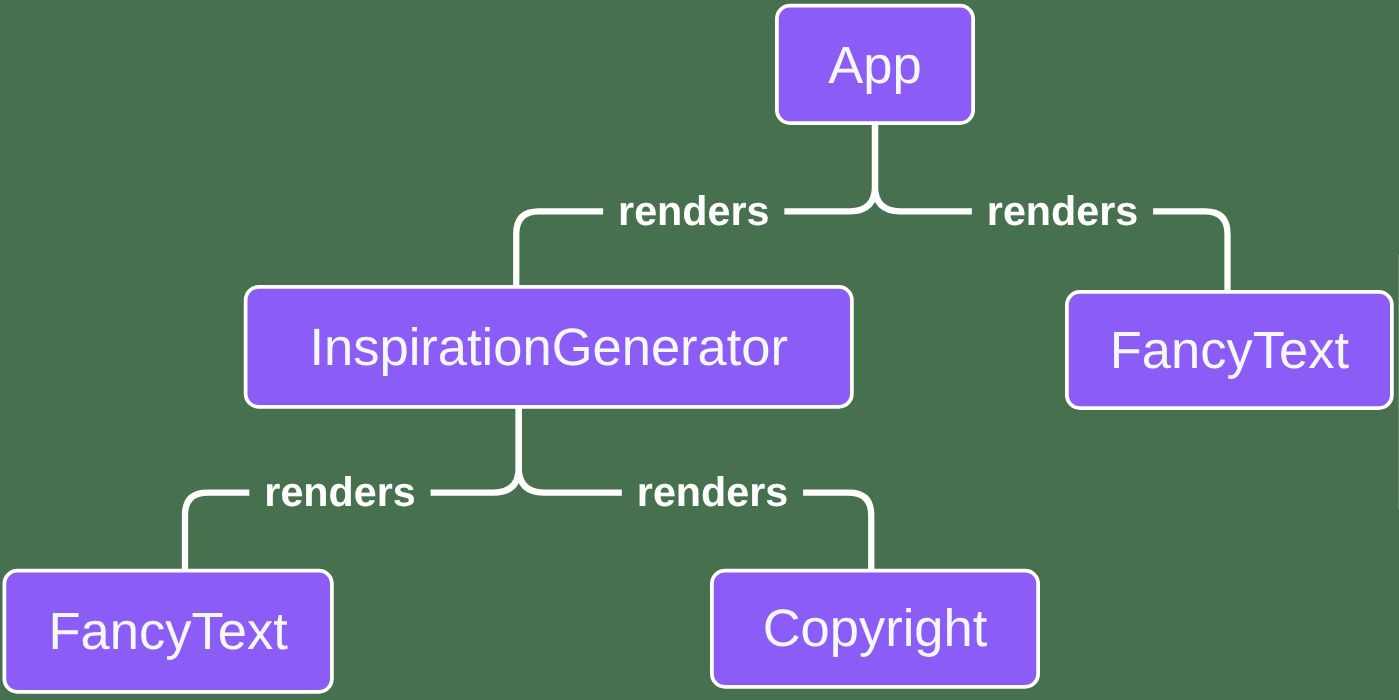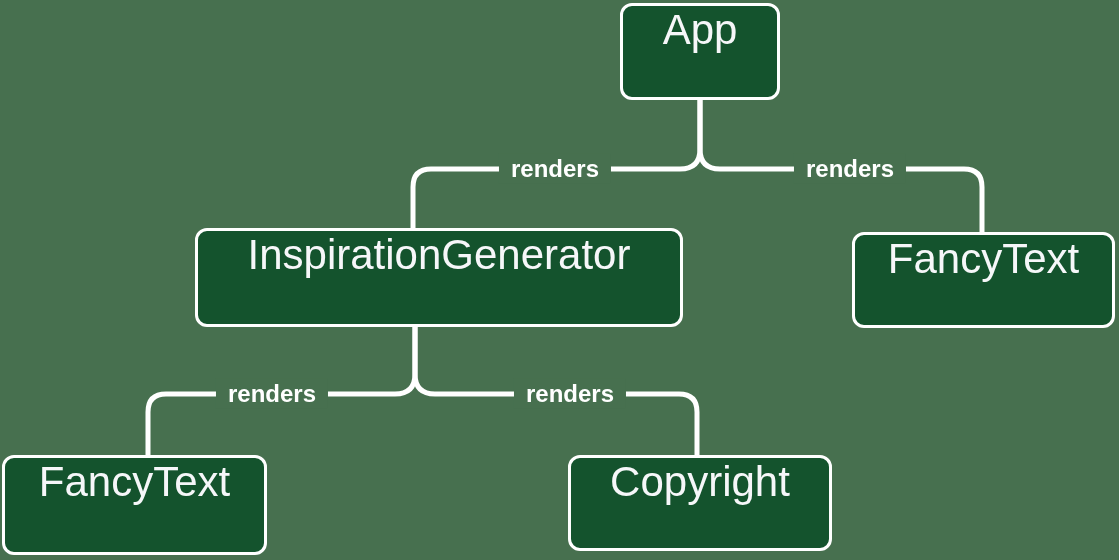--- a/index.html
+++ b/index.html
@@ -24,41 +24,42 @@
   }
   .edges-svg path {
     fill: none;
     stroke: #FFFFFF;
     stroke-width: 5;
     stroke-linecap: round;
   }
   .node {
     position: absolute;
     box-sizing: border-box;
-    background: #14532d;
+    background: #8b5cf6;
     border: 3px solid #FFFFFF;
     border-radius: 12px;
     color: #F6F7F9;
     font-size: 42px;
     font-weight: 400;
     display: flex;
+    align-items: center;
     justify-content: center;
     white-space: nowrap;
   }
   .node--app                  { left: 620px; top: 3px;   width: 160px; height: 97px;  }
   .node--inspiration-generator{ left: 195px; top: 228px; width: 488px; height: 99px;  }
   .node--fancy-text-right     { left: 852px; top: 232px; width: 263px; height: 96px;  }
   .node--fancy-text-left      { left: 2px;   top: 455px; width: 265px; height: 100px; }
   .node--copyright            { left: 568px; top: 455px; width: 264px; height: 96px;  }
   .edge-label {
     position: absolute;
     transform: translate(-50%, -50%);
     background: #47704F;
     color: #FFFFFF;
-    font-size: 24px;
+    font-size: 33px;
     font-weight: 700;
     padding: 2px 12px;
     white-space: nowrap;
     line-height: 1.1;
   }
   .edge-label--1 { left: 555px; top: 169px; }
   .edge-label--2 { left: 850px; top: 169px; }
   .edge-label--3 { left: 272px; top: 394px; }
   .edge-label--4 { left: 570px; top: 394px; }
 </style>

